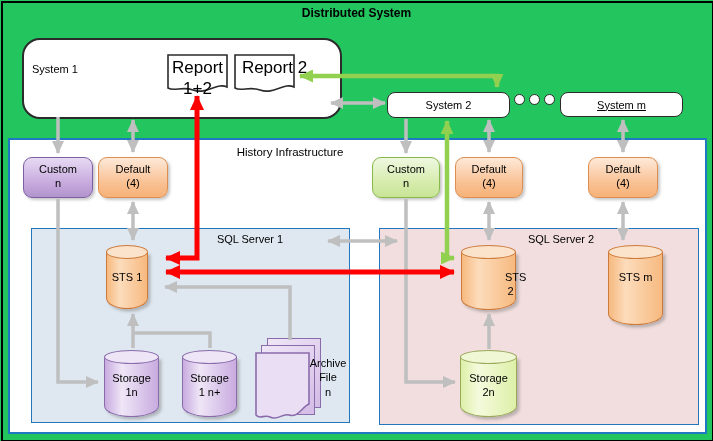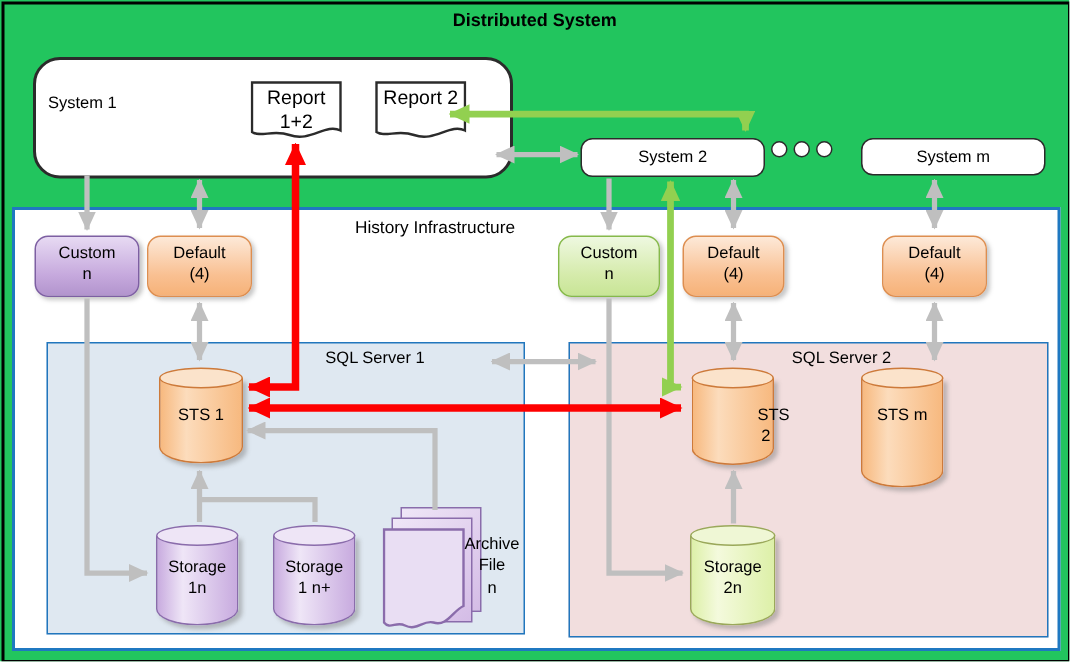--- a/index.html
+++ b/index.html
@@ -7,27 +7,27 @@
          font-family:"Liberation Sans",sans-serif;color:#000;overflow:hidden;}
   .abs{position:absolute;}
   #outer-border{left:1px;top:1px;width:709px;height:437px;border:2px solid #000;}
   #main-title{left:0;top:6px;width:713px;text-align:center;font-weight:bold;font-size:12px;}
   
   #system1-box{left:22px;top:38px;width:316px;height:77px;border:2px solid #2b2b2b;border-radius:18px;background:#fff;}
   #system1-label{left:32px;top:63px;width:74px;text-align:left;font-size:11px;}
   .small-sys{border:1.6px solid #2b2b2b;border-radius:8px;background:#fff;font-size:11px;
              display:flex;align-items:center;justify-content:center;}
   #system2-box{left:387px;top:92px;width:121px;height:24px;}
-  #systemm-box{left:574px;top:92px;width:121px;height:23px;}
+  #systemm-box{left:560px;top:92px;width:121px;height:23px;text-decoration:underline;}
   .dot{width:9px;height:9px;border:1.6px solid #2b2b2b;border-radius:50%;background:#fff;top:94px;}
   .doc{width:61px;height:44px;}
   .doc svg{position:absolute;left:0;top:0;}
-  .doc .doc-label{position:absolute;left:0;top:3px;width:100%;text-align:center;font-size:13px;line-height:1.25;}
+  .doc .doc-label{position:absolute;left:0;top:3px;width:100%;text-align:center;font-size:17px;line-height:1.25;}
   #report12{left:167px;top:54px;}
-  #report2{left:250px;top:54px;}
+  #report2{left:234px;top:54px;padding-left:20px;}
   
   #history-box{left:8px;top:138px;width:695px;height:292px;border:2px solid #1f78c1;background:#fff;}
   #history-title{left:180px;top:146px;width:220px;text-align:center;font-weight:normal;font-size:11.5px;}
   .pill{width:70px;height:41px;border-radius:9px;font-size:11px;text-align:center;line-height:1.3;
         padding-top:4px;box-sizing:border-box;box-shadow:2px 2px 3px rgba(130,130,130,.45);}
   .pill span{display:block;}
   .purple{background:linear-gradient(180deg,#e7daf3 0%,#c6a9dd 65%,#b294cd 100%);border:1.6px solid #7d5fa2;}
   .orange{background:linear-gradient(180deg,#fde9d8 0%,#f9c092 65%,#f6b278 100%);border:1.6px solid #dd8e50;}
   .greenp{background:linear-gradient(180deg,#eef8e0 0%,#d5ebab 65%,#c8e596 100%);border:1.6px solid #86b94a;}
   #custom-left{left:23px;top:157px;}
@@ -119,21 +119,21 @@
     <span>(4)</span>
   </div>
   <div class="abs pill orange" id="default-right">
     <span>Default</span>
     <span>(4)</span>
   </div>
 
   <div class="abs" id="sql1-box"></div>
   <div class="abs" id="sql1-title">SQL Server 1</div>
 
-  <div class="cyl o-cyl" style="left:106px;top:245px;width:56px;height:64px;">
+  <div class="cyl o-cyl" style="left:106px;top:245px;width:42px;height:64px;">
     <div class="cyl-body"></div>
     <div class="cyl-top"></div>
     <div class="cyl-label" style="top:25px;">
       <span>STS 1</span>
     </div>
   </div>
 
   <div class="cyl p-cyl" style="left:104px;top:350px;width:55px;height:67px;">
     <div class="cyl-body"></div>
     <div class="cyl-top"></div>
@@ -169,21 +169,21 @@
   <div class="abs" id="sql2-title">SQL Server 2</div>
 
   <div class="cyl o-cyl" style="left:461px;top:245px;width:55px;height:65px;">
     <div class="cyl-body"></div>
     <div class="cyl-top"></div>
     <div class="cyl-label" style="top:25px;margin-left:44px;">
       <span>STS 2</span>
     </div>
   </div>
 
-  <div class="cyl o-cyl" style="left:574px;top:245px;width:55px;height:80px;text-decoration:underline;">
+  <div class="cyl o-cyl" style="left:608px;top:245px;width:55px;height:80px;text-decoration:underline;">
     <div class="cyl-body"></div>
     <div class="cyl-top"></div>
     <div class="cyl-label" style="top:25px;">
       <span>STS m</span>
     </div>
   </div>
 
   <div class="cyl g-cyl" style="left:460px;top:350px;width:57px;height:67px;">
     <div class="cyl-body"></div>
     <div class="cyl-top"></div>

